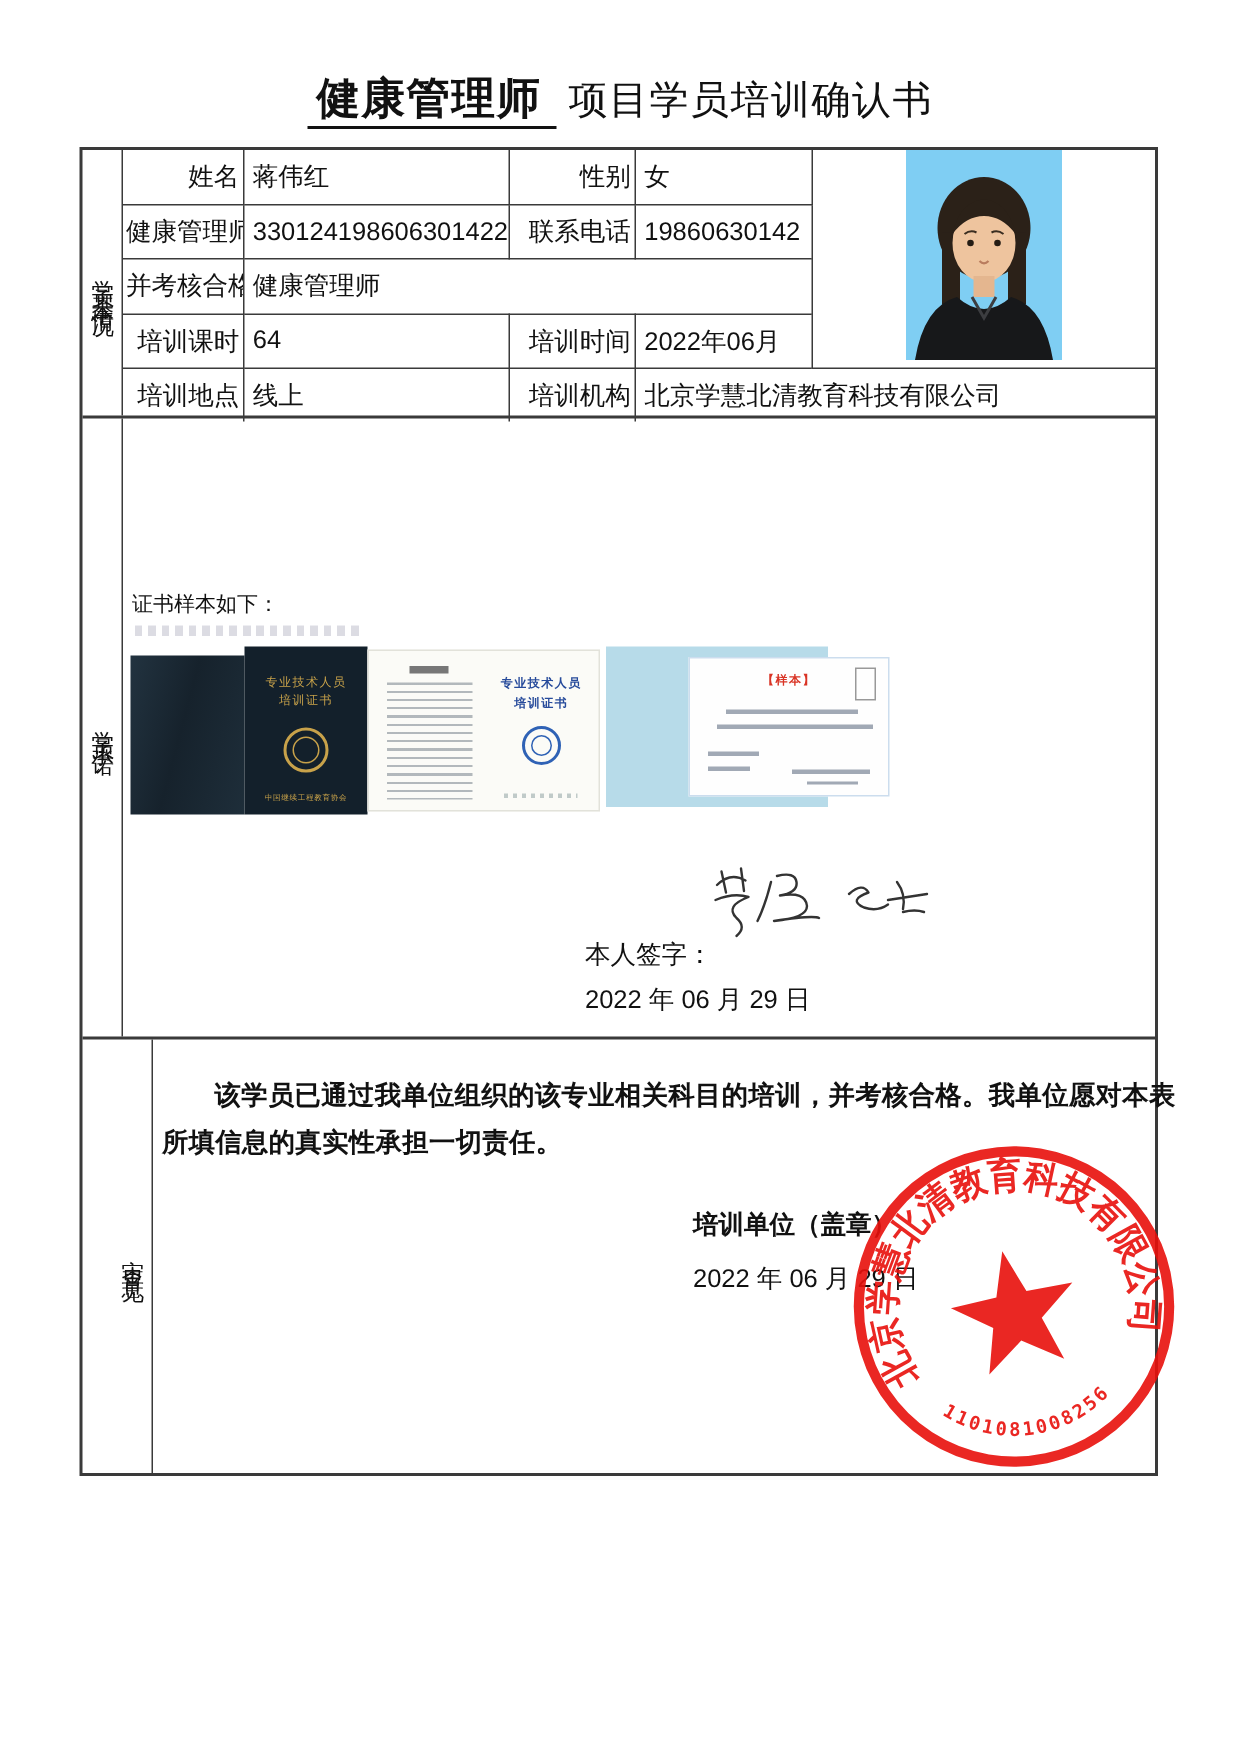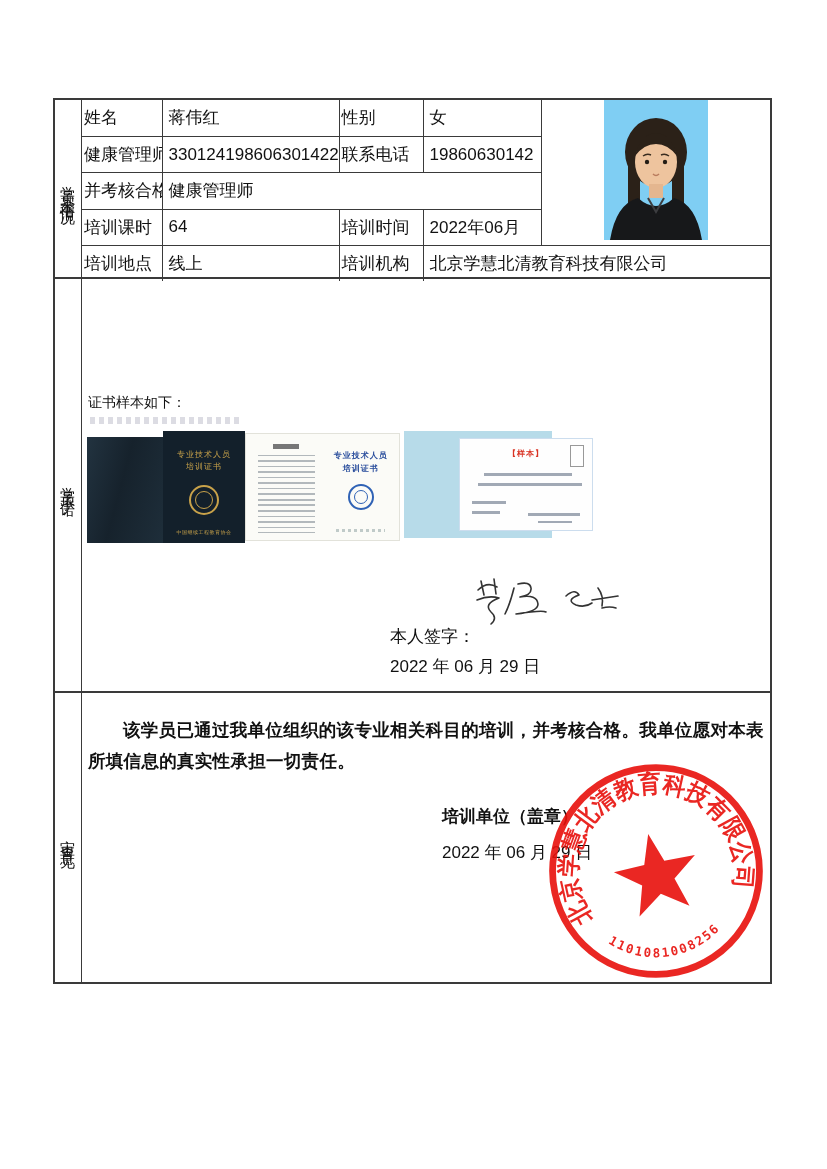--- a/index.html
+++ b/index.html
@@ -23,21 +23,21 @@
     display:flex; align-items:center; justify-content:center;
     writing-mode:vertical-lr; text-orientation:upright; font-size:15px;
     letter-spacing:5px; line-height:27px; }
   .t-content { flex:1; position:relative; }
 
   
   table.basic { width:100%; height:177px; border-collapse:collapse; table-layout:fixed; }
   table.basic td { border:1.5px solid #3a3a3a; font-size:17px; padding:4px 6px;
     overflow:hidden; white-space:nowrap; }
   table.basic tr { height:35.4px; }
-  table.basic td.lab { text-align:left; padding:0 2px; }
+  table.basic td.lab { text-align:right; padding:0 2px; }
   table.basic td:first-child { border-left:none; }
   table.basic td.rt { border-right:none; }
   table.basic tr:first-child td { border-top:none; }
   table.basic tr:last-child td { border-bottom:none; }
   td.photo-cell { text-align:center; vertical-align:middle; padding:0 !important; }
   .photo-box { display:inline-block; width:104px; height:140px; }
 
   
   .commit-wrap { height:418px; }
   .commit-text { position:absolute; left:6px; top:20px; width:682px;
@@ -84,32 +84,35 @@
   .c4-l3 { position:absolute; top:62px; left:12px; width:34px; height:3px; background:#8a93a3; opacity:.8; }
   .c4-l4 { position:absolute; top:72px; left:12px; width:28px; height:3px; background:#8a93a3; opacity:.8; }
   .c4-l5 { position:absolute; bottom:14px; right:12px; width:52px; height:3px; background:#8a93a3; opacity:.8; }
   .c4-l6 { position:absolute; bottom:7px; right:20px; width:34px; height:2.5px; background:#8a93a3; opacity:.8; }
 
   .sig-scribble { position:absolute; left:388px; top:295px; }
   .sign-label { position:absolute; left:308px; top:346px; font-size:17px; }
   .sign-date  { position:absolute; left:308px; top:376px; font-size:17px; }
 
   
-  .review-wrap { height:291px; }
+  .review-wrap { height:291px;margin-left:20px; }
   .review-text { position:absolute; left:6px; top:22px; width:680px; font-size:17.5px;
     font-weight:600; line-height:1.75; text-indent:2em; letter-spacing:.3px; }
   .unit-label { position:absolute; left:360px; top:112px; font-size:17px; font-weight:600; }
   .unit-date  { position:absolute; left:360px; top:148px; font-size:17px; }
   .seal { position:absolute; left:458px; top:62px; width:232px; height:232px; opacity:.9; }
 </style>
 </head>
 <body>
 
 <div class="page">
 
+  <div class="title">
+    <span class="t-bold">健康管理师</span><span class="t-rest">项目学员培训确认书</span>
+  </div>
 
   <div class="doc-table">
 
     <div class="t-section" style="height:179px;">
       <div class="v-label">学员基本情况</div>
       <div class="t-content">
         <table class="basic">
           <colgroup>
               <col style="width:80px">
               <col style="width:177px">

